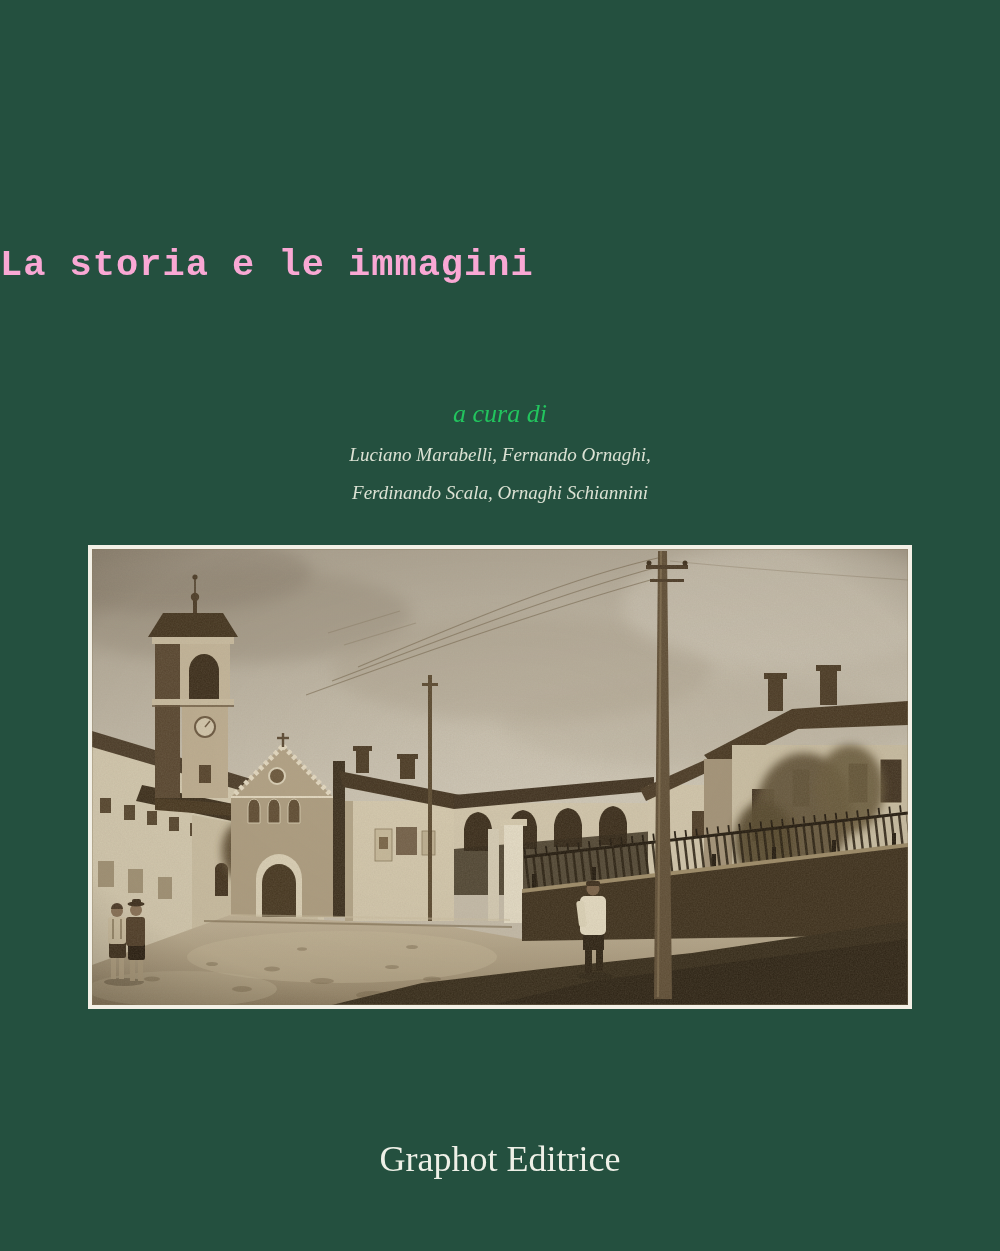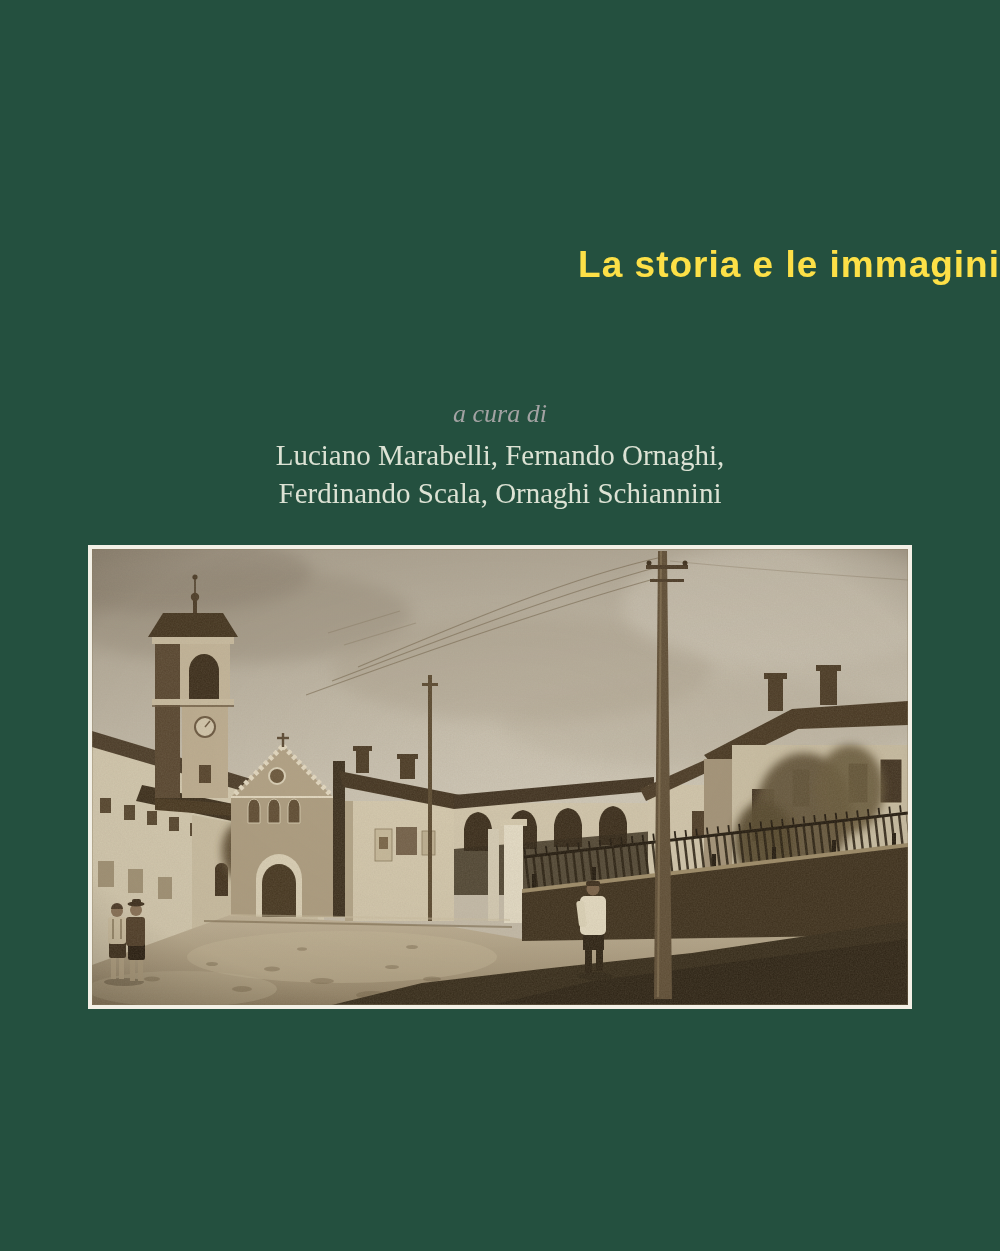--- a/index.html
+++ b/index.html
@@ -13,39 +13,39 @@
   .title{
     position:absolute;top:48px;left:0;width:100%;
     text-align:center;
     color:#f3f4ee;
     font-size:73px;line-height:83px;
     letter-spacing:1px;
     font-weight:400;
   }
   .subtitle{
     position:absolute;top:243px;left:0;width:100%;
-    text-align:right;
-    color:#fde047;
-    font-family:Liberation Sans, sans-serif;
+    text-align:left;
+    color:#f9a8d4;
+    font-family:Liberation Mono, monospace;
     font-weight:700;
     font-size:37px;line-height:44px;
     letter-spacing:1px;
   }
   .curated{
     position:absolute;top:399px;left:0;width:100%;
     text-align:center;
-    color:#a3a3a3;
+    color:#22c55e;
     font-style:italic;
     font-size:26px;line-height:30px;
   }
   .editors{
     position:absolute;top:436px;left:0;width:100%;
     text-align:center;
     color:#dce2d4;
-    font-size:29px;line-height:38px;
+    font-size:19px;line-height:38px;font-style:italic;
   }
   .publisher{
     position:absolute;top:1138px;left:0;width:100%;
     text-align:center;
     color:#eef0e7;
     font-size:36px;line-height:42px;
   }
   .photo-frame{
     position:absolute;left:88px;top:545px;
     width:816px;height:456px;
@@ -308,14 +308,15 @@
         <circle cx="501" cy="340" r="6.5" fill="#7a6248"></circle>
         <rect x="494" y="332" width="14" height="5" rx="2" fill="#3a2c1b"></rect>
       </g>
 
       <rect x="0" y="0" width="816" height="456" fill="url(#vig)"></rect>
       <rect x="0" y="0" width="816" height="456" filter="url(#grain)" opacity="0.45"></rect>
       <rect x="0.5" y="0.5" width="815" height="455" fill="none" stroke="#8a7a5e" stroke-width="1" opacity="0.35"></rect>
     </svg>
   </div>
 
+  <div class="publisher">Graphot Editrice</div>
 
 </div>
 
 </body></html>

